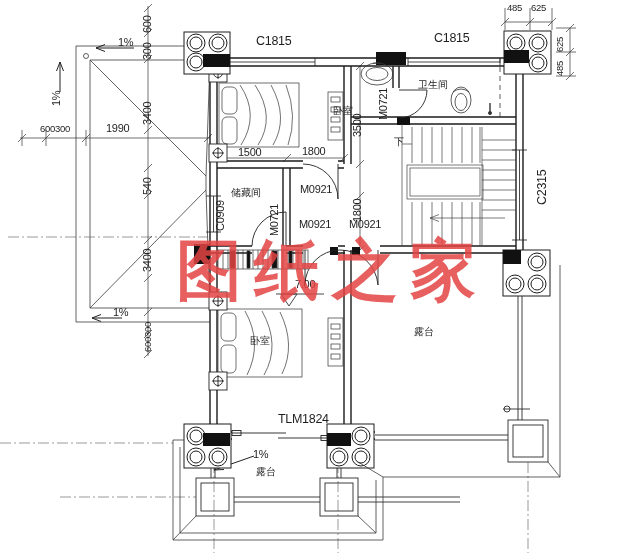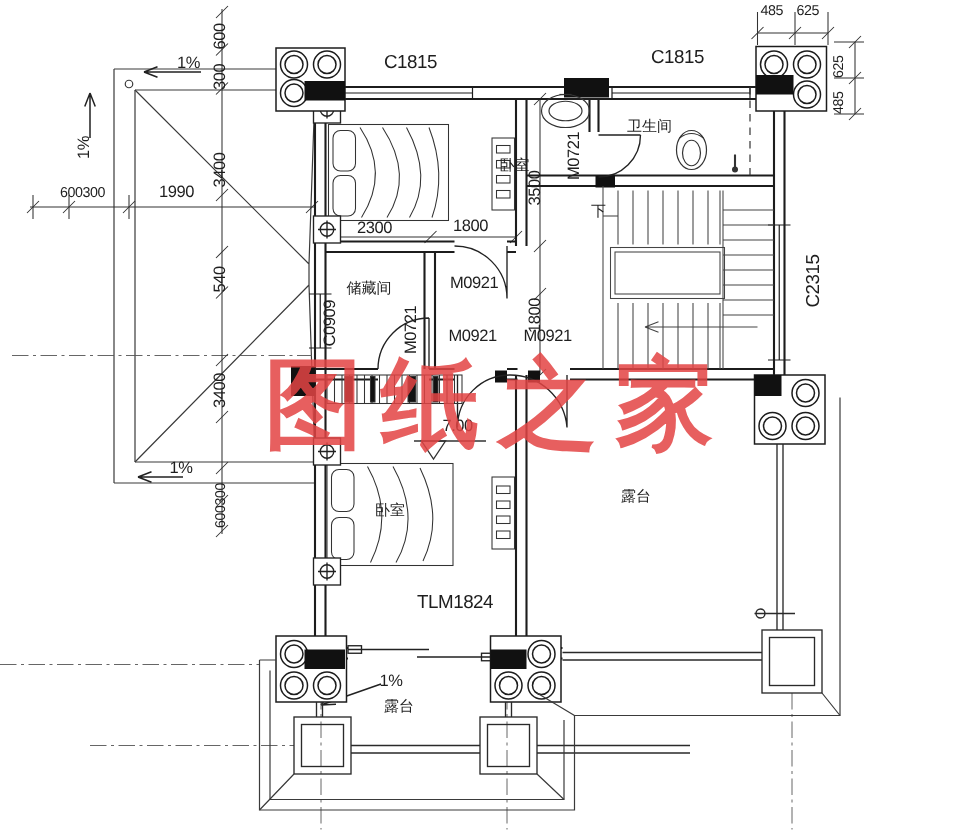--- a/index.html
+++ b/index.html
@@ -309,32 +309,32 @@
 <div class="lbl rot" style="left:142px;top:195px">540</div>
 <div class="lbl rot" style="left:142px;top:272px">3400</div>
 <div class="lbl xs rot" style="left:143px;top:352px">600300</div>
 <div class="lbl xs" style="left:40px;top:124px">600300</div>
 <div class="lbl" style="left:106px;top:123px">1990</div>
 
 <div class="lbl" style="left:118px;top:37px">1%</div>
 <div class="lbl rot" style="left:51px;top:106px">1%</div>
 <div class="lbl" style="left:113px;top:307px">1%</div>
 
-<div class="lbl" style="left:238px;top:147px">2300</div>
+<div class="lbl" style="left:238px;top:147px">1500</div>
 <div class="lbl" style="left:302px;top:146px">1800</div>
 <div class="lbl rot" style="left:352px;top:137px">3500</div>
 <div class="lbl rot" style="left:352px;top:222px">1800</div>
 
 <div class="lbl" style="left:300px;top:184px">M0921</div>
 <div class="lbl" style="left:299px;top:219px">M0921</div>
 <div class="lbl" style="left:349px;top:219px">M0921</div>
 <div class="lbl rot" style="left:269px;top:236px">M0721</div>
 <div class="lbl rot" style="left:378px;top:120px">M0721</div>
 <div class="lbl rot" style="left:215px;top:231px">C0909</div>
-<div class="lbl big" style="left:278px;top:395px">TLM1824</div>
+<div class="lbl big" style="left:278px;top:413px">TLM1824</div>
 
 <div class="lbl room" style="left:333px;top:106px">卧室</div>
 <div class="lbl room" style="left:418px;top:80px">卫生间</div>
 <div class="lbl room" style="left:231px;top:188px">储藏间</div>
 <div class="lbl room" style="left:250px;top:336px">卧室</div>
 <div class="lbl room" style="left:414px;top:327px">露台</div>
 <div class="lbl room" style="left:256px;top:467px">露台</div>
 <div class="lbl" style="left:253px;top:449px">1%</div>
 
 <div class="lbl" style="left:295px;top:279px">7.00</div>

